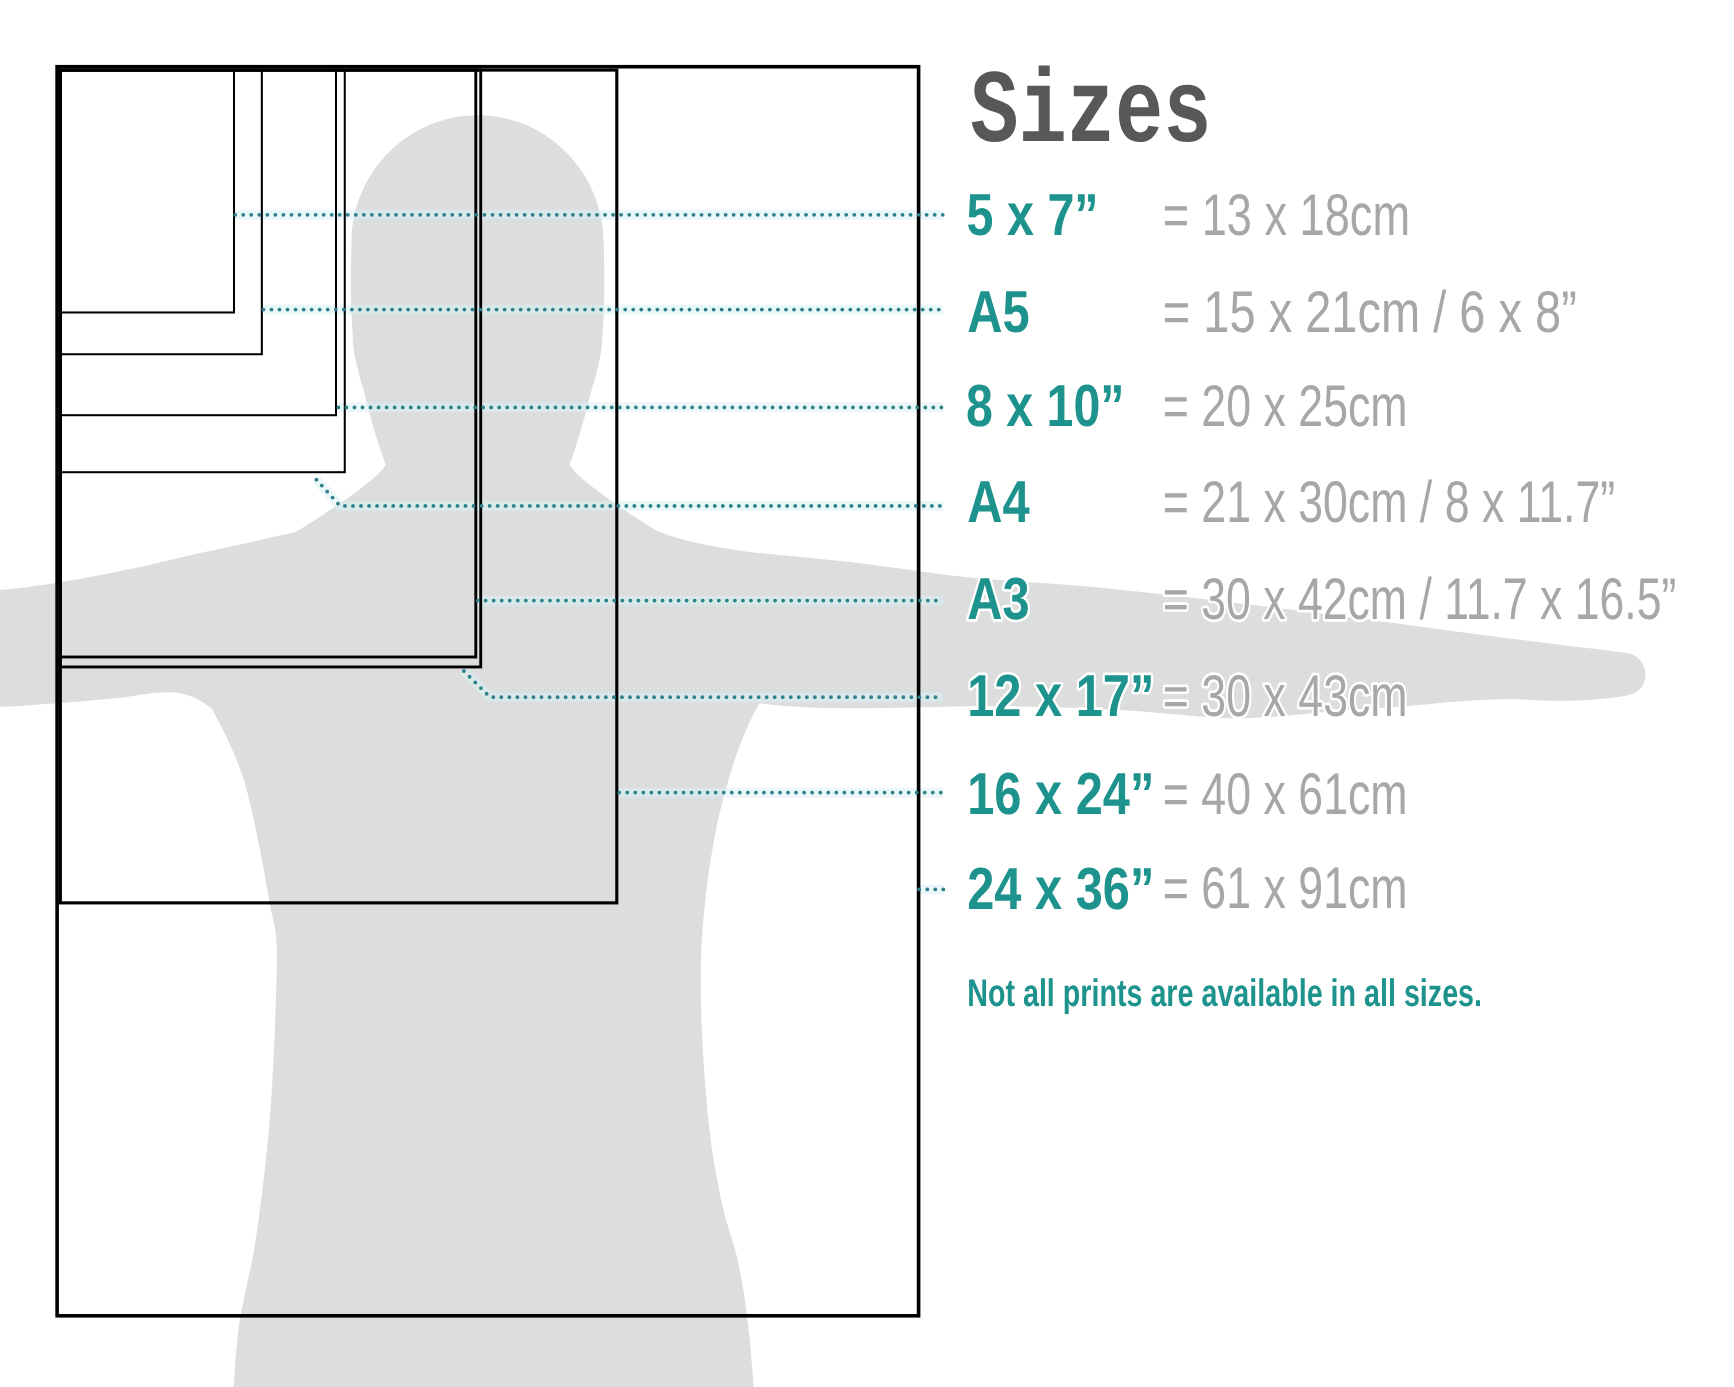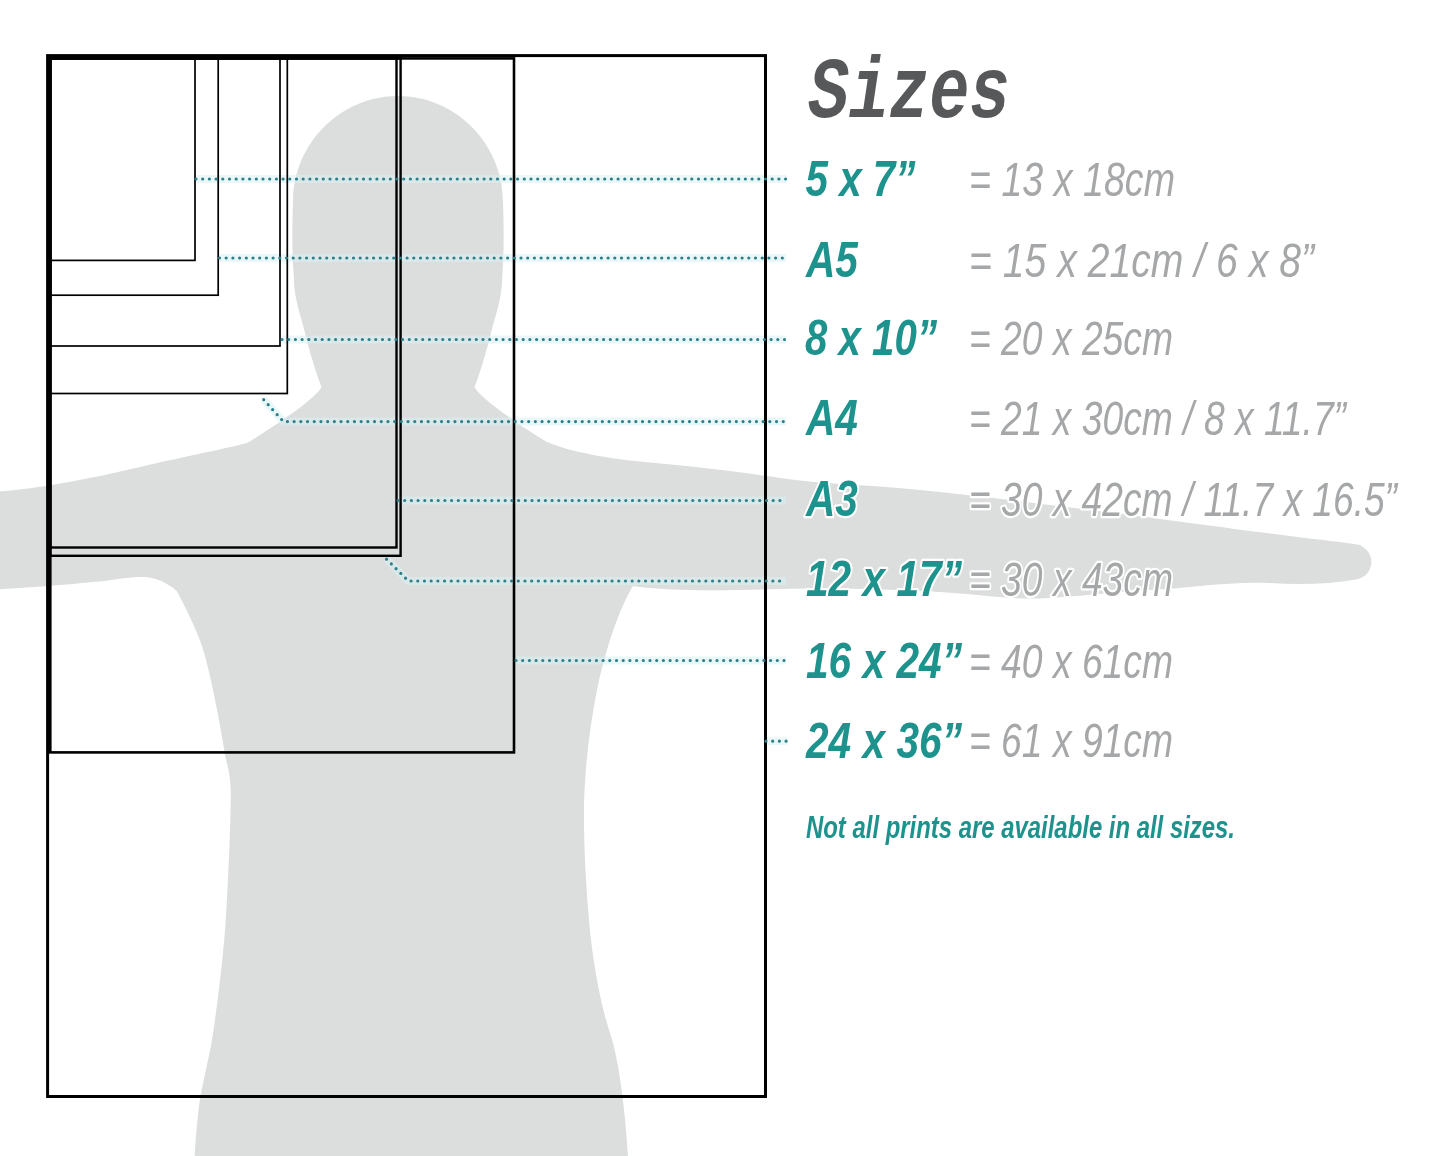--- a/index.html
+++ b/index.html
@@ -1,16 +1,16 @@
 <!DOCTYPE html>
 <html><head>
 <meta charset="utf-8">
 <style>
 html,body{margin:0;padding:0;background:#ffffff;}
-#page{position:relative;width:1445px;height:1156px;overflow:hidden;background:#ffffff;font-style:italic;}
+#page{position:relative;width:1445px;height:1156px;overflow:hidden;background:#ffffff;}
 svg{display:block;}
 text{font-family:"Liberation Sans", sans-serif;}
 </style>
 </head>
 <body>
 <div id="page">
 <svg width="1445" height="1156" viewBox="0 0 1445 1156">
 
   <path id="sil" fill="#dcdddd" d="M0,491.6
  C40,488 90,479 140,467 C180,457.5 220,450 247,443 C262,434 285,419 302,406 C312,398 318,393 321.5,387

